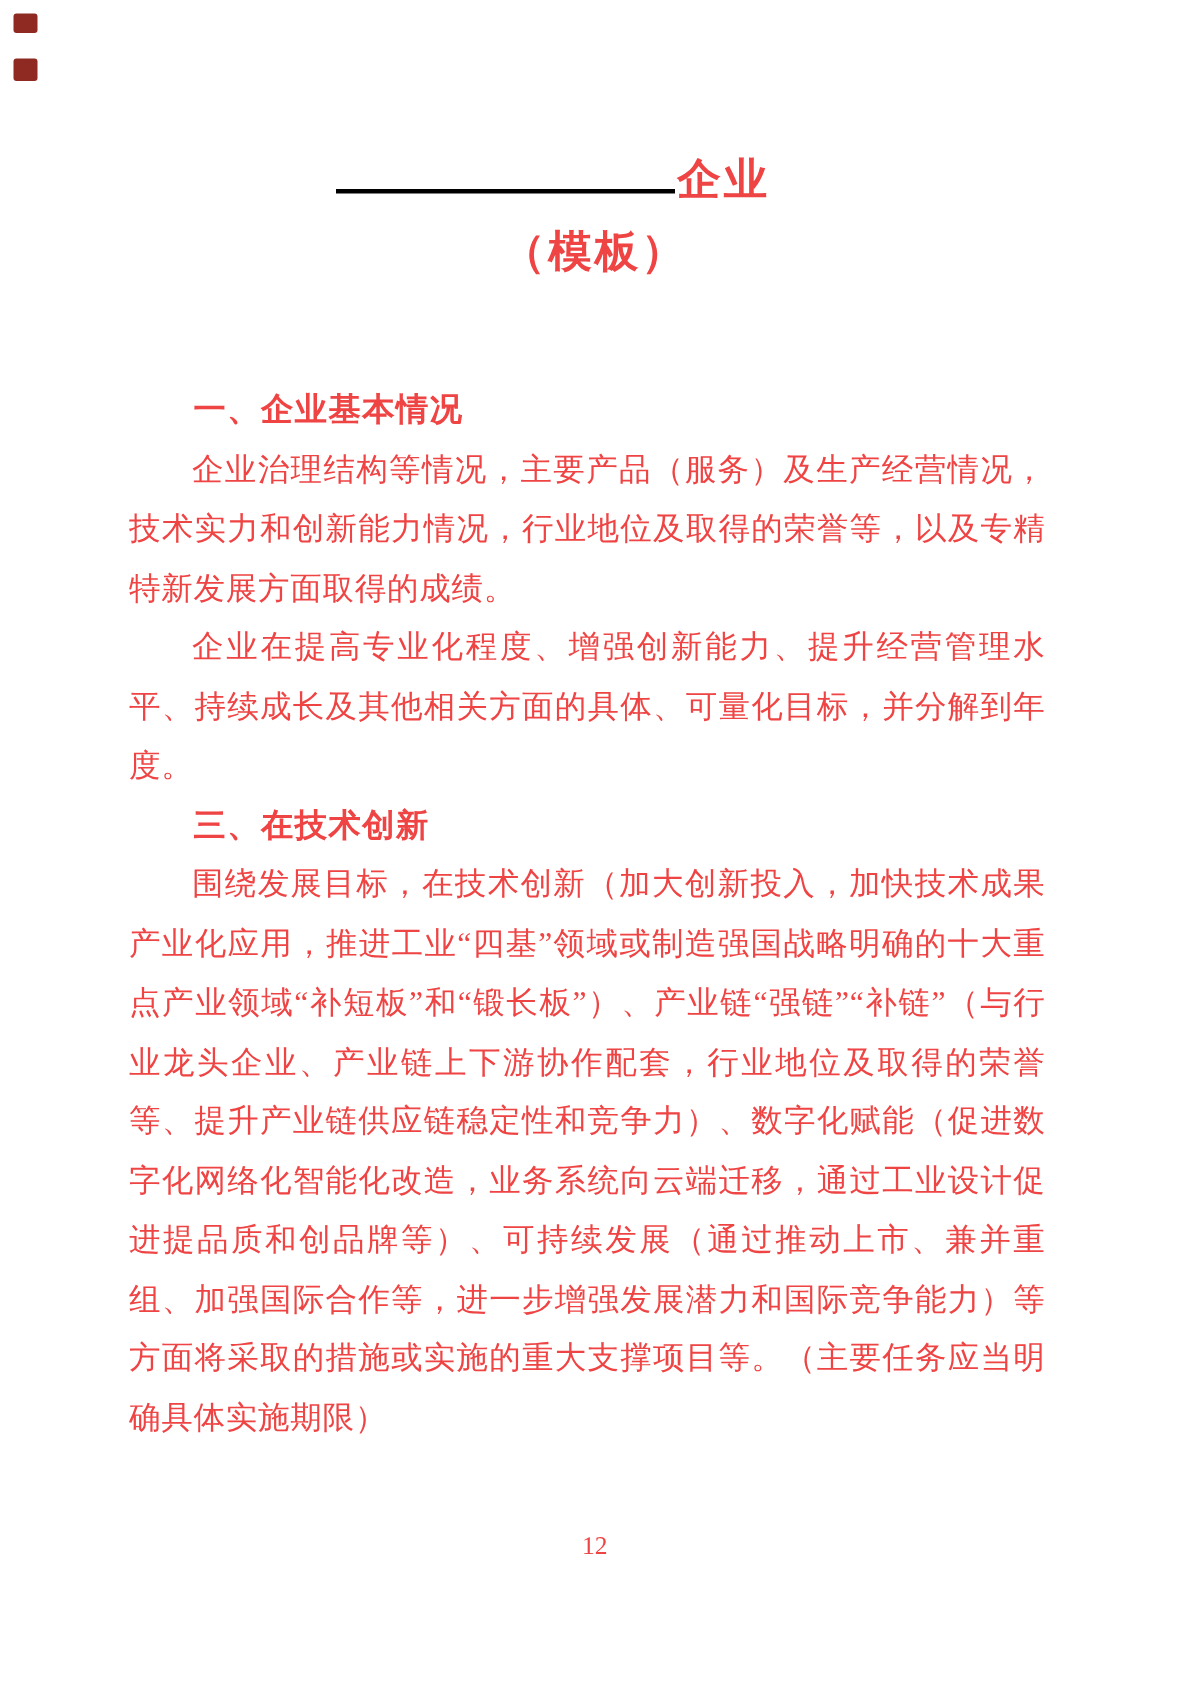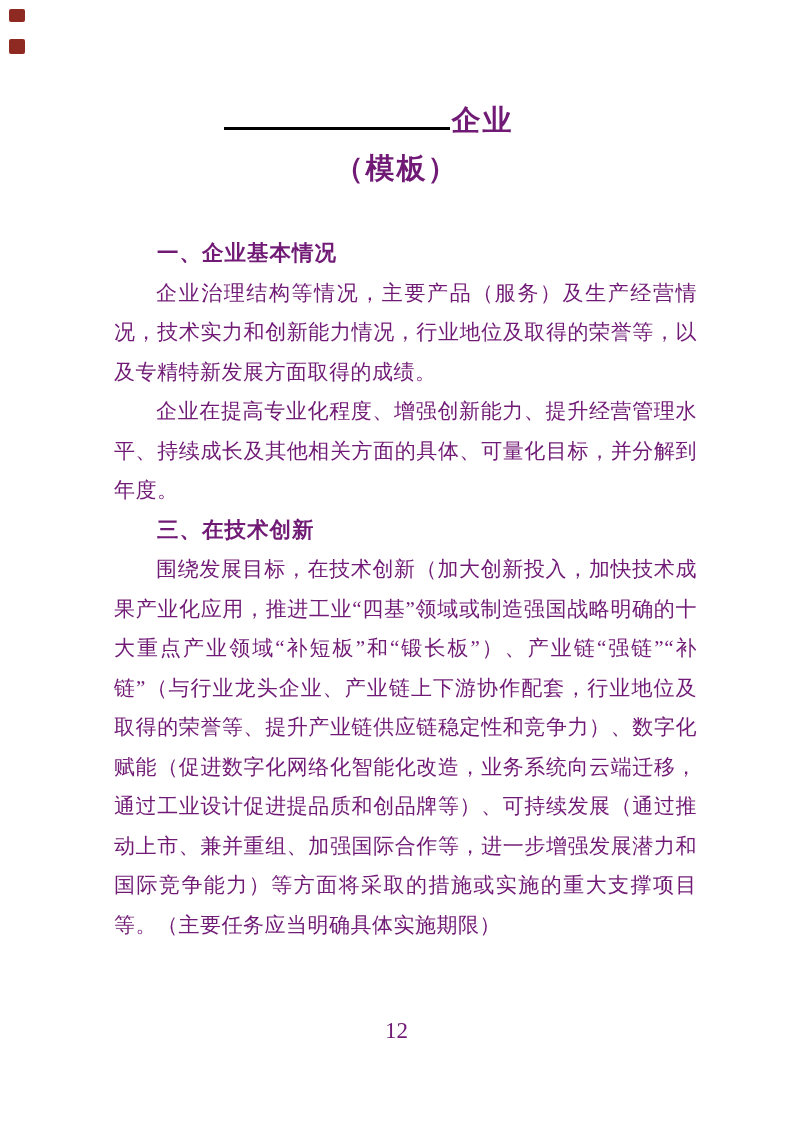--- a/index.html
+++ b/index.html
@@ -5,21 +5,21 @@
   html, body {
     margin: 0;
     padding: 0;
     background: #ffffff;
   }
   .page {
     position: relative;
     width: 793px;
     height: 1122px;
     background: #ffffff;
-    color: #701a75;
+    color: #ef4444;
     font-family: "Liberation Serif", "DejaVu Serif", serif;
     overflow: hidden;
     box-sizing: border-box;
   }
   
   .mark {
     position: absolute;
     left: 9px;
     border-radius: 2px;
   }
@@ -43,22 +43,22 @@
     display: inline-block;
     width: 226px;
     height: 0;
     border-bottom: 3px solid #000000;
     vertical-align: baseline;
     margin-right: 2px;
   }
 
   
   .content {
-    margin-top: 42px;
-    padding: 0 96px 0 114px;
+    margin-top: 62px;
+    padding: 0 96px 0 86px;
     font-size: 21px;
     line-height: 39.5px;
     text-align: justify;
   }
   .sec-heading {
     margin: 0;
     font-family: "Liberation Sans", "DejaVu Sans", sans-serif;
     font-weight: bold;
     font-size: 21.5px;
     line-height: 39.5px;
@@ -72,21 +72,21 @@
     letter-spacing: 0.5px;
   }
 
   
   .footer {
     position: absolute;
     top: 1020px;
     left: 0;
     width: 100%;
     text-align: center;
-    font-size: 23px;
+    font-size: 17px;
     line-height: 22px;
     font-family: "Liberation Serif", "DejaVu Serif", serif;
   }
 </style>
 </head>
 <body>
 
 <div class="page">
 
   <div class="mark mark-1" style="background: rgb(142, 42, 34);"></div>

